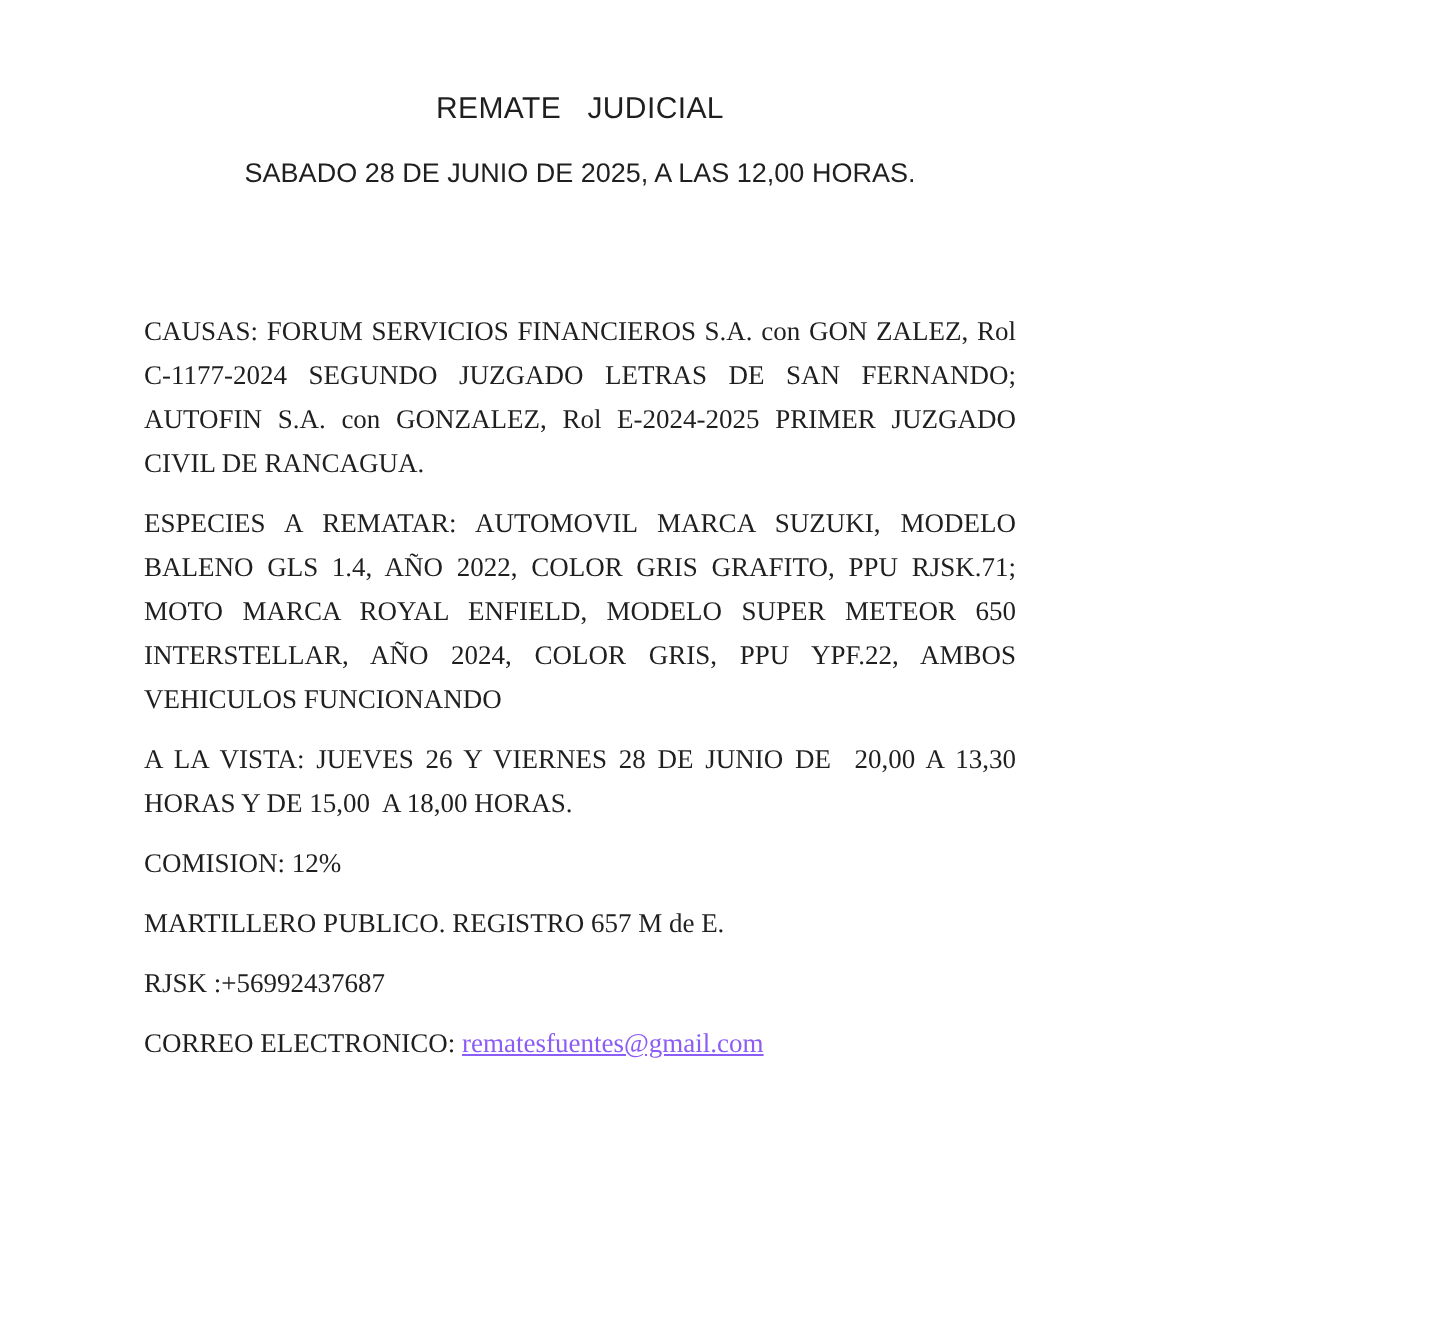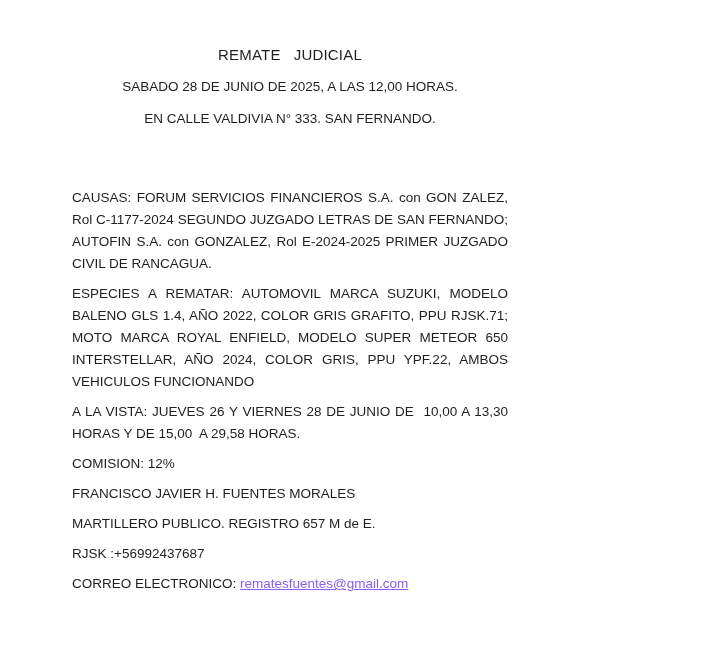--- a/index.html
+++ b/index.html
@@ -32,44 +32,43 @@
   }
   .body {
     padding: 0 72px;
     margin-top: 61px;
   }
   .body p {
     font-size: 13.5px;
     line-height: 22px;
     margin: 0 0 8px 0;
     white-space: pre-wrap;
+    font-family: Liberation Serif, serif;
   }
   .justify {
     text-align: justify;
   }
   a.link {
     text-decoration: underline;
     cursor: pointer;
   }
 </style>
 </head>
 <body>
 
 <div class="page" style="background: rgb(255, 255, 255); color: rgb(31, 31, 31);">
 
   <div class="header">
     <div class="title">REMATE   JUDICIAL</div>
     <div class="sub">SABADO 28 DE JUNIO DE 2025, A LAS 12,00 HORAS.</div>
-    <div class="sub">EN CALLE VALDIVIA N° 333. SAN FERNANDO.</div>
   </div>
 
   <div class="body">
     <p class="justify">CAUSAS: FORUM SERVICIOS FINANCIEROS S.A. con GON ZALEZ, Rol C-1177-2024 SEGUNDO JUZGADO LETRAS DE SAN FERNANDO; AUTOFIN S.A. con GONZALEZ, Rol E-2024-2025 PRIMER JUZGADO CIVIL DE RANCAGUA.</p>
     <p class="justify">ESPECIES A REMATAR: AUTOMOVIL MARCA SUZUKI, MODELO BALENO GLS 1.4, AÑO 2022, COLOR GRIS GRAFITO, PPU RJSK.71; MOTO MARCA ROYAL ENFIELD, MODELO SUPER METEOR 650 INTERSTELLAR, AÑO 2024, COLOR GRIS, PPU YPF.22, AMBOS VEHICULOS FUNCIONANDO</p>
-    <p class="justify">A LA VISTA: JUEVES 26 Y VIERNES 28 DE JUNIO DE  10,00 A 13,30 HORAS Y DE 15,00  A 29,58 HORAS.</p>
+    <p class="justify">A LA VISTA: JUEVES 26 Y VIERNES 28 DE JUNIO DE  20,00 A 13,30 HORAS Y DE 15,00  A 18,00 HORAS.</p>
     <p>COMISION: 12%</p>
-    <p>FRANCISCO JAVIER H. FUENTES MORALES</p>
     <p>MARTILLERO PUBLICO. REGISTRO 657 M de E.</p>
     <p>RJSK :+56992437687</p>
     <p><span>CORREO ELECTRONICO: </span><a class="link" href="#" style="color: #8b5cf6;">rematesfuentes@gmail.com</a></p>
   </div>
 
 </div>
 
 </body></html>

